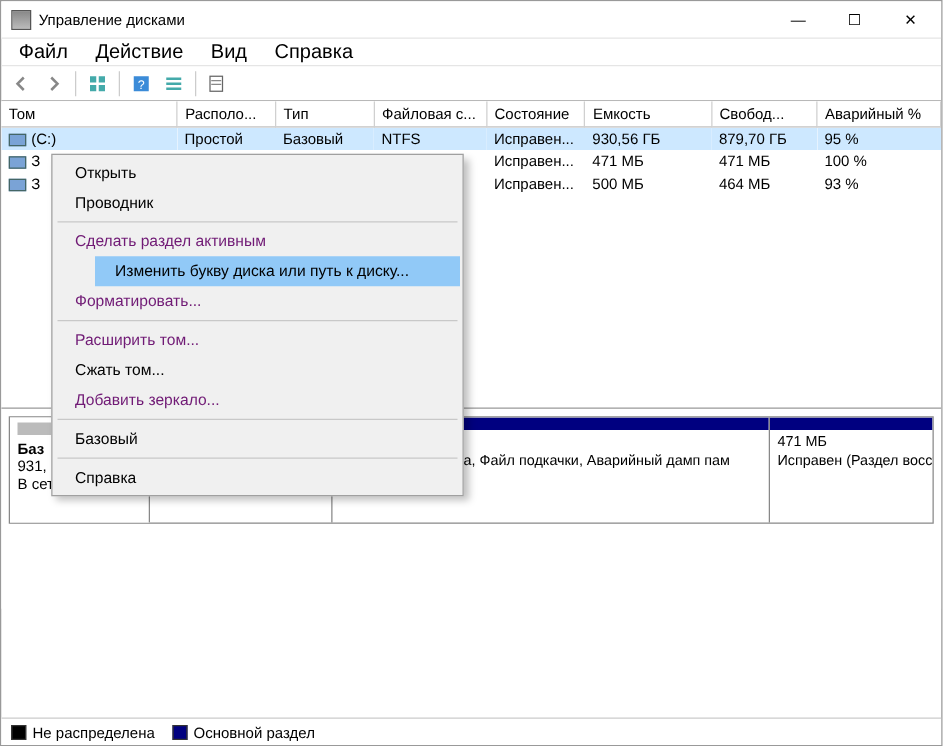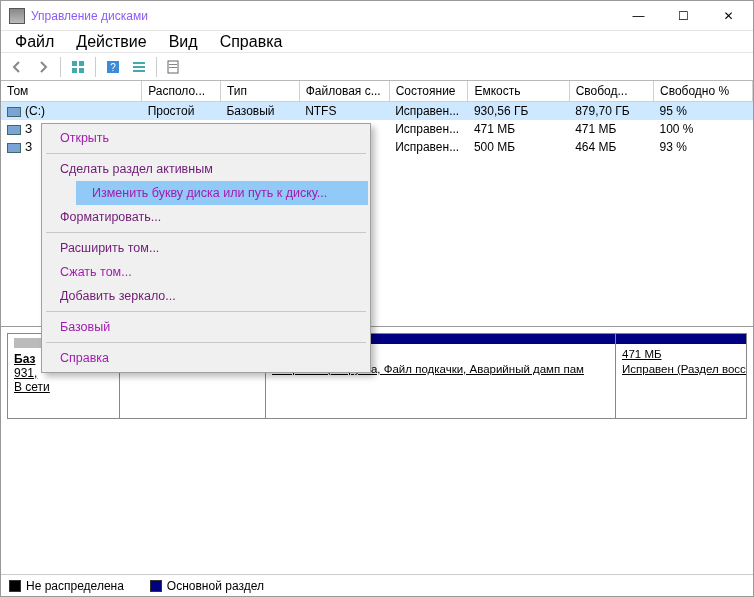--- a/index.html
+++ b/index.html
@@ -23,21 +23,21 @@
     padding: 0 2px 0 8px;
     background: #fff;
     border-bottom: 1px solid #e5e5e5;
   }
   .titlebar .app-icon {
     width: 16px; height: 16px;
     margin-right: 6px;
     background: linear-gradient(#888,#bbb);
     border: 1px solid #555;
   }
-  .titlebar .title { flex: 1; font-size: 12px; color: #8b5cf6; }
+  .titlebar .title { flex: 1; font-size: 12px; color: #000000; }
   .titlebar .wbtn {
     width: 45px; height: 28px;
     display: flex; align-items: center; justify-content: center;
     color: #000;
   }
 
   
   .menubar {
     height: 22px;
     display: flex;
@@ -92,21 +92,21 @@
   }
   tr.selected td { background: #cde8ff; }
   .vol-icon { display:inline-block; width:14px; height:10px; background:#7aa3d6; border:1px solid #466; margin-right:4px; vertical-align:middle; }
 
   
   .diskpane {
     padding: 6px;
     background:#fff;
     height: 160px;
   }
-  .diskrow { display:flex; gap:16px; border:1px solid #888; height: 86px; text-decoration: underline; }
+  .diskrow { display:flex; gap:16px; border:1px solid #888; height: 86px; }
   .diskhdr {
     width: 130px;
     border-right:1px solid #888;
     padding:4px 6px;
     font-size:12px;
     background:#fff;
   }
   .diskhdr .bar { height:10px; background:#bbb; margin-bottom:4px; }
   .part {
     border-right:1px solid #888;
@@ -119,21 +119,21 @@
   .part .pbar { height:10px; background:#000080; }
   .part .ptxt { padding:3px 6px; line-height:1.3; white-space:nowrap; overflow:hidden; text-overflow:ellipsis;}
 
   
   .legend {
     position:absolute;
     left:0; right:0; bottom:0;
     height:22px;
     border-top:1px solid #ccc;
     display:flex; align-items:center;
-    padding:0 8px; gap:26px;
+    padding:0 8px; gap:14px;
     font-size:12px;
     background:#fff;
   }
   .swatch { width:12px; height:12px; display:inline-block; margin-right:5px; border:1px solid #333; vertical-align:middle;}
   .sw-black { background:#000; }
   .sw-navy  { background:#000080; }
 
   
   .ctxmenu {
     position:absolute;
@@ -143,21 +143,21 @@
     border:1px solid #a0a0a0;
     box-shadow: 4px 4px 6px rgba(0,0,0,0.25);
     padding:2px;
     z-index:50;
   }
   .ctxmenu .ci {
     padding:5px 16px;
     font-size:12.5px;
     white-space:nowrap;
   }
-  .ctxmenu .ci.enabled { color:#a21caf; }
+  .ctxmenu .ci.enabled { color:#000000; }
   .ctxmenu .ci.disabled { color:#701a75; }
   .ctxmenu .ci.hl { background:#91c9f7;margin-left:32px; }
   .ctxmenu .csep { height:1px; background:#c8c8c8; margin:3px 2px; }
 
   
   .c0{width:125px}.c1{width:70px}.c2{width:70px}.c3{width:80px}.c4{width:70px}.c5{width:90px}.c6{width:75px}.c7{width:88px}
 </style>
 </head>
 <body>
 
@@ -240,21 +240,21 @@
       </colgroup>
     <thead>
         <tr>
       <th>Том</th>
       <th>Располо...</th>
       <th>Тип</th>
       <th>Файловая с...</th>
       <th>Состояние</th>
       <th>Емкость</th>
       <th>Свобод...</th>
-      <th>Свободно %</th>
+      <th>Аварийный %</th>
     </tr>
       </thead>
     <tbody id="vol-body">
         <tr class="selected">
           <td><span class="vol-icon"></span><span>(C:)</span></td>
           <td>Простой</td>
           <td>Базовый</td>
           <td>NTFS</td>
           <td>Исправен...</td>
           <td>930,56 ГБ</td>
@@ -318,20 +318,21 @@
   </div>
 </div>
 
 <div class="legend">
   <span><span class="swatch sw-black"></span><span>Не распределена</span></span>
   <span><span class="swatch sw-navy"></span><span>Основной раздел</span></span>
 </div>
 
 <div class="ctxmenu" id="ctx">
     <div class="ci enabled">Открыть</div>
+    <div class="ci enabled">Проводник</div>
     <div class="csep"></div>
     <div class="ci disabled">Сделать раздел активным</div>
     <div class="ci enabled hl">Изменить букву диска или путь к диску...</div>
     <div class="ci disabled">Форматировать...</div>
     <div class="csep"></div>
     <div class="ci disabled">Расширить том...</div>
     <div class="ci enabled">Сжать том...</div>
     <div class="ci disabled">Добавить зеркало...</div>
     <div class="csep"></div>
     <div class="ci enabled">Базовый</div>

